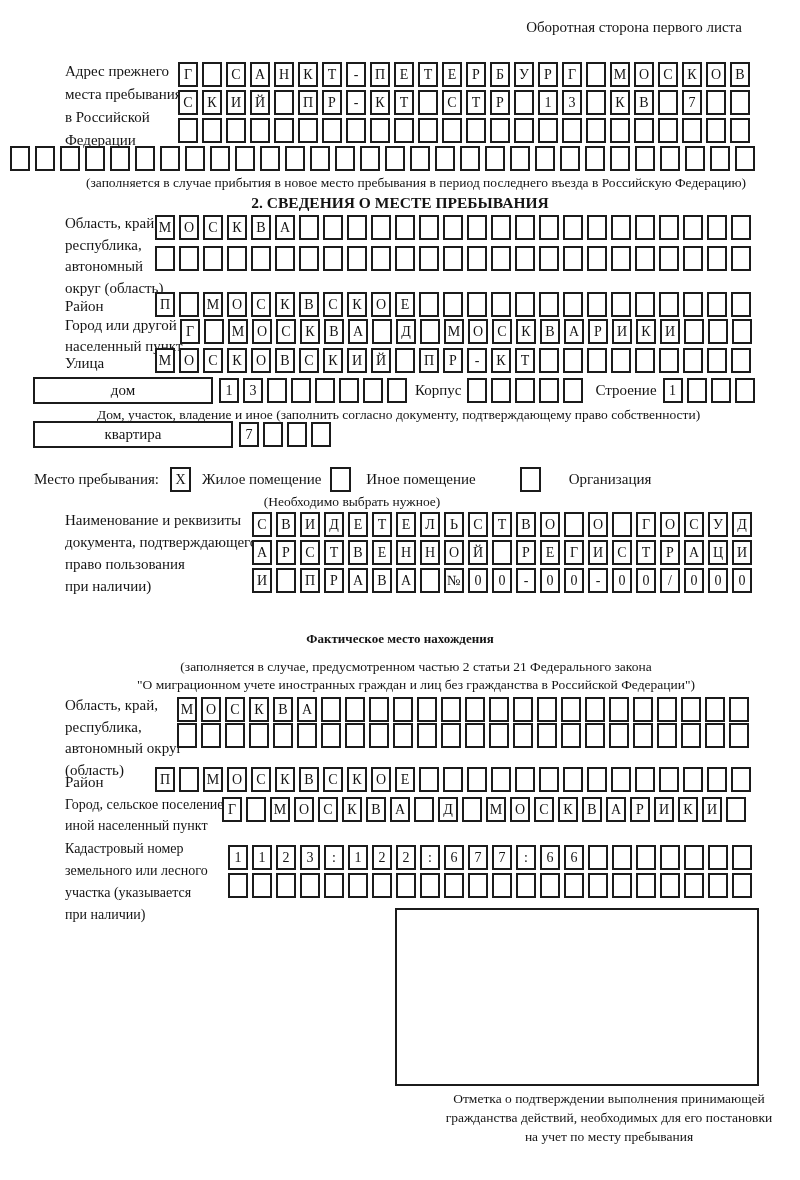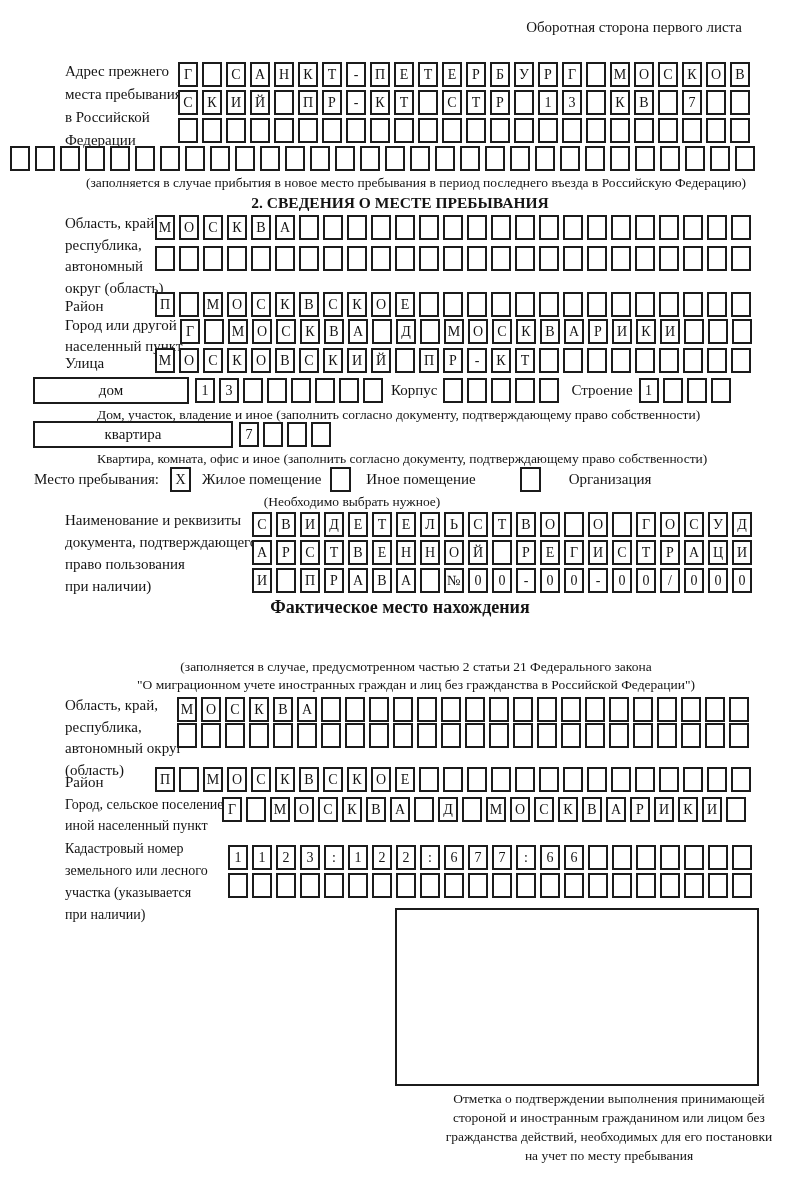--- a/index.html
+++ b/index.html
@@ -293,21 +293,21 @@
       <span class="cell"></span>
       <span class="cell"></span>
       <span class="cell"></span>
       <span class="cell"></span>
       <span class="cell"></span>
       <span class="cell"></span>
       <span class="cell"></span>
     </div>
 
   <div class="inlinerow" style="left:33px;top:377px;">
-    <div class="labelbox" style="width:156px;">дом</div>
+    <div class="labelbox" style="width:180px;">дом</div>
     <div class="cellgroup" style="margin-left:6px;">
         <span class="cell">1</span>
         <span class="cell">3</span>
         <span class="cell"></span>
         <span class="cell"></span>
         <span class="cell"></span>
         <span class="cell"></span>
         <span class="cell"></span>
         <span class="cell"></span>
       </div>
@@ -331,21 +331,20 @@
 
   <div class="inlinerow" style="left:33px;top:421px;">
     <div class="labelbox" style="width:200px;">квартира</div>
     <div class="cellgroup" style="margin-left:6px;">
         <span class="cell">7</span>
         <span class="cell"></span>
         <span class="cell"></span>
         <span class="cell"></span>
       </div>
   </div>
-  <div class="cap" style="left:65px;top:450px;">Квартира, комната, офис и иное (заполнить согласно документу, подтверждающему право собственности)</div>
 
   <div class="inlinerow" style="left:34px;top:467px;">
     <span class="optlabel">Место пребывания:</span>
     <span class="checkbox" style="margin-left:11px;">X</span>
     <span class="optlabel" style="margin-left:11px;">Жилое помещение</span>
     <span class="checkbox" style="margin-left:9px;"></span>
     <span class="optlabel" style="margin-left:15px;">Иное помещение</span>
     <span class="checkbox" style="margin-left:44px;"></span>
     <span class="optlabel" style="margin-left:28px;font-family:Liberation Serif, serif;">Организация</span>
   </div>
@@ -420,21 +419,21 @@
       <span class="cell">0</span>
       <span class="cell">-</span>
       <span class="cell">0</span>
       <span class="cell">0</span>
       <span class="cell">/</span>
       <span class="cell">0</span>
       <span class="cell">0</span>
       <span class="cell">0</span>
     </div>
 
-  <div class="title" style="top:597px;font-size:18px;">Фактическое место нахождения</div>
+  <div class="title" style="top:631px;font-size:13px;">Фактическое место нахождения</div>
   <div class="cap center" style="top:658px;">(заполняется в случае, предусмотренном частью 2 статьи 21 Федерального закона</div>
   <div class="cap center" style="top:676px;">"О миграционном учете иностранных граждан и лиц без гражданства в Российской Федерации")</div>
 
   <div class="lbl" style="left:65px;top:695px;line-height:21.5px;">
     <div>Область, край,</div>
     <div>республика,</div>
     <div>автономный округ</div>
     <div>(область)</div>
   </div>
   <div class="cellrow" style="left:177px;top:697px;">
@@ -599,18 +598,17 @@
       <span class="cell"></span>
       <span class="cell"></span>
       <span class="cell"></span>
       <span class="cell"></span>
       <span class="cell"></span>
     </div>
 
   <div class="stamp" style="left:395px;top:908px;width:360px;height:174px;"></div>
   <div class="cap" style="left:388px;top:1089px;width:378px;text-align:center;line-height:19px;">
     <div>Отметка о подтверждении выполнения принимающей</div>
-    <div>стороной и иностранным гражданином или лицом без</div>
     <div>гражданства действий, необходимых для его постановки</div>
     <div>на учет по месту пребывания</div>
   </div>
 
 </div>
 
 </body></html>

